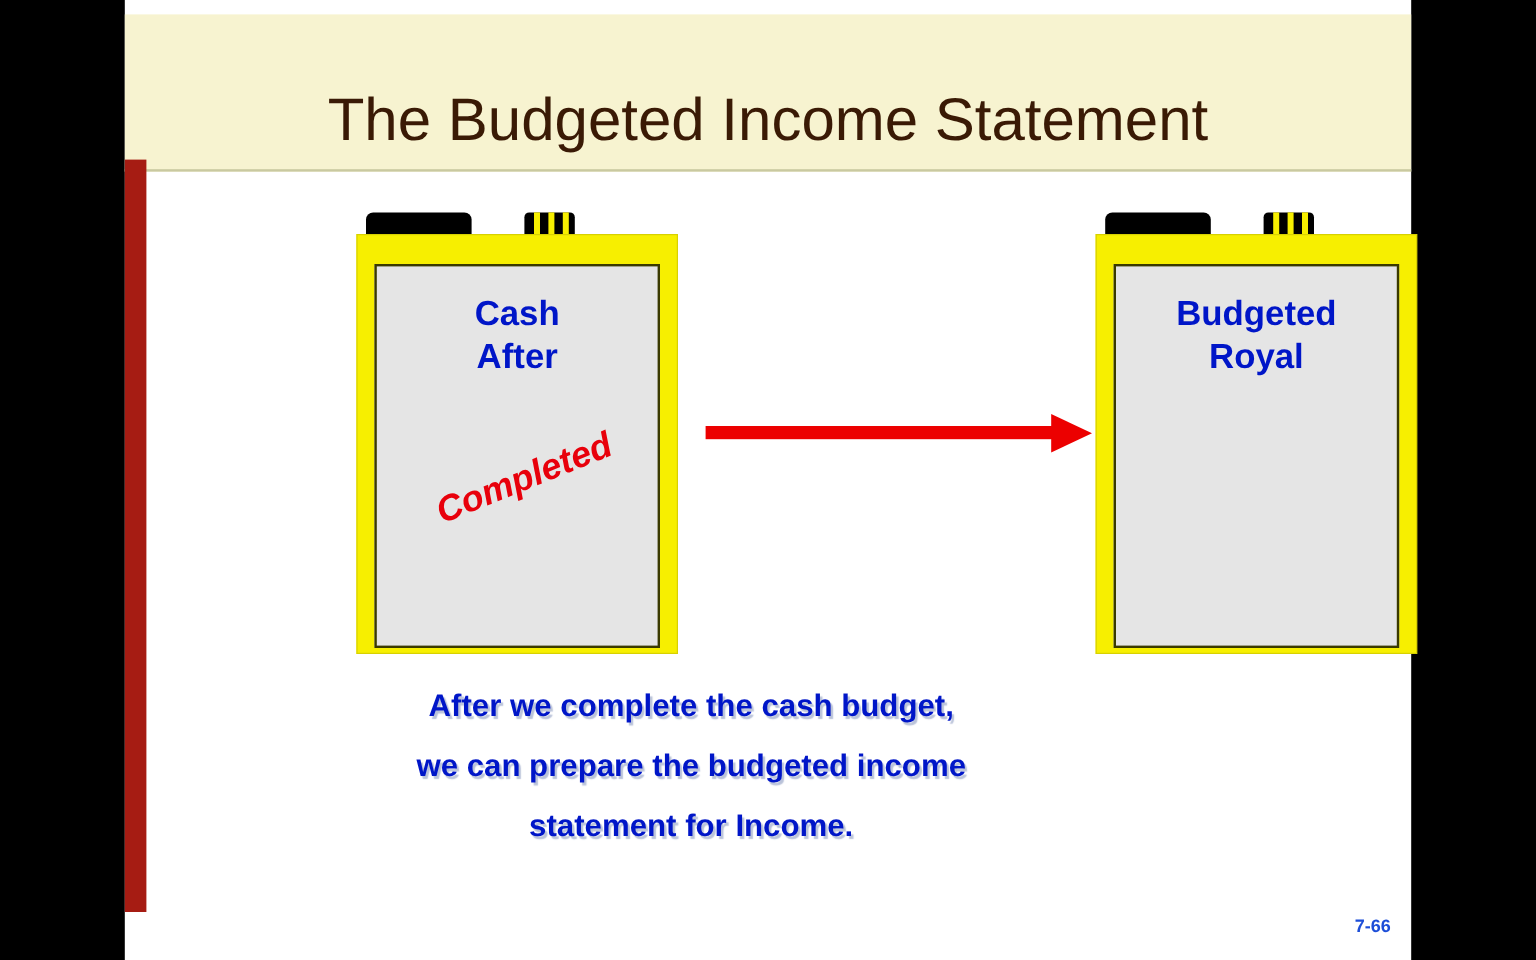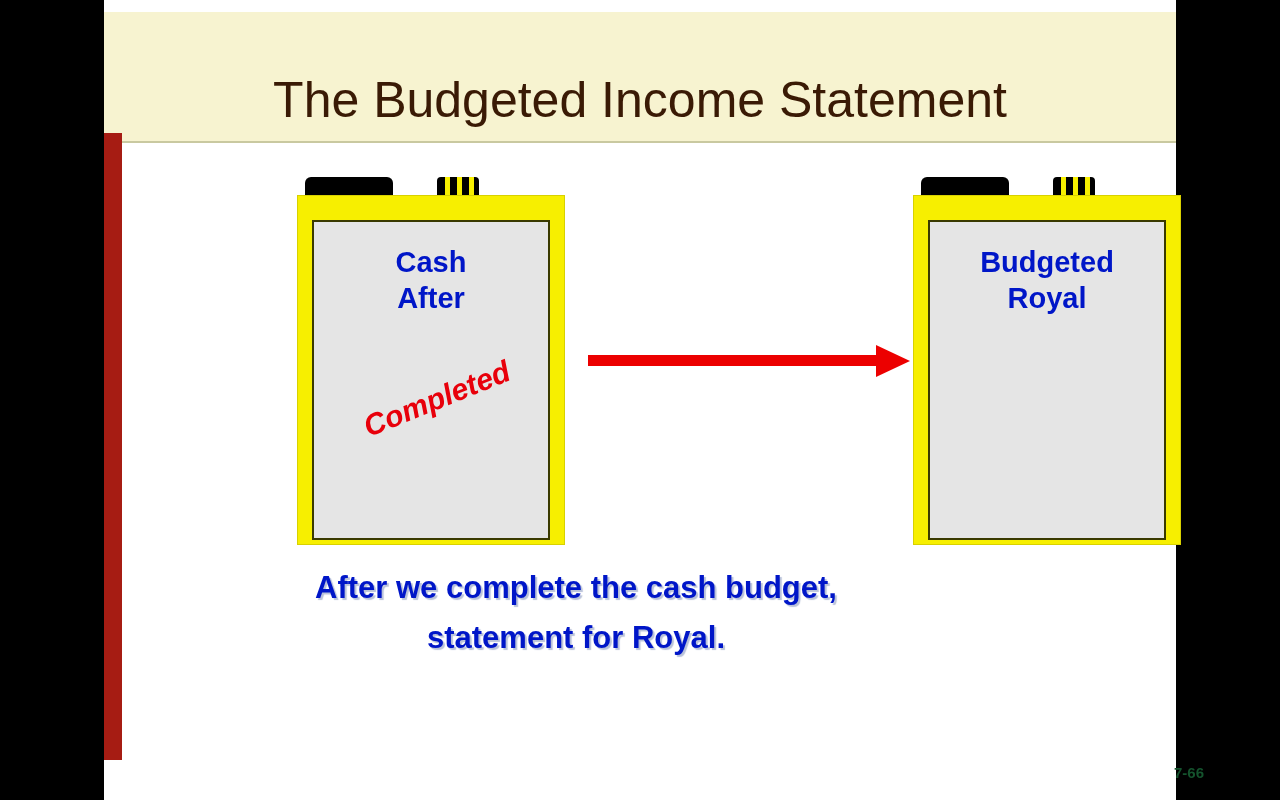--- a/index.html
+++ b/index.html
@@ -163,38 +163,37 @@
     border-left: 34px solid #ec0000;
   }
 
   
   #caption {
     position: absolute;
     left: 0px;
     top: 563px;
     width: 944px;
     text-align: center;
-    font-size: 31px;
+    font-size: 26px;
     font-weight: bold;
     color: #0016c8;
     line-height: 50px;
     text-shadow: 2px 2px 1px #b9c2d9;
   }
 
   
   #page-number {
     position: absolute;
     left: 0px;
     top: 764px;
     width: 1055px;
     text-align: right;
     font-size: 15px;
     font-weight: bold;
-    color: #14532d;
-    padding-left: 45px;
+    color: #1d4ed8;
   }
 </style>
 </head>
 <body>
 
 <div id="slide">
 
   <div id="title-band">
     <div id="title-text">The Budgeted Income Statement</div>
   </div>
@@ -236,18 +235,19 @@
         <div class="folder-label">
           <div>Budgeted</div>
           <div>Royal</div>
         </div>
       </div>
     </div>
   </div>
 
   <div id="caption">
     <div>After we complete the cash budget,</div>
-    <div>statement for Royal.</div>
+    <div>we can prepare the budgeted income</div>
+    <div>statement for Income.</div>
   </div>
 
   <div id="page-number">7-66</div>
 
 </div>
 
 </body></html>

